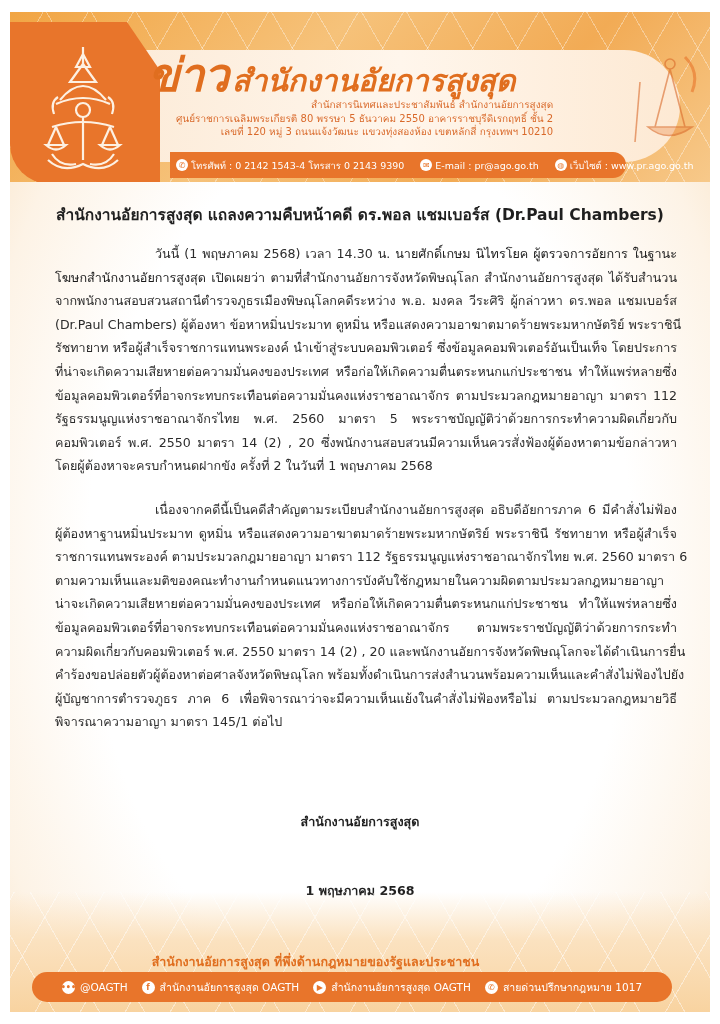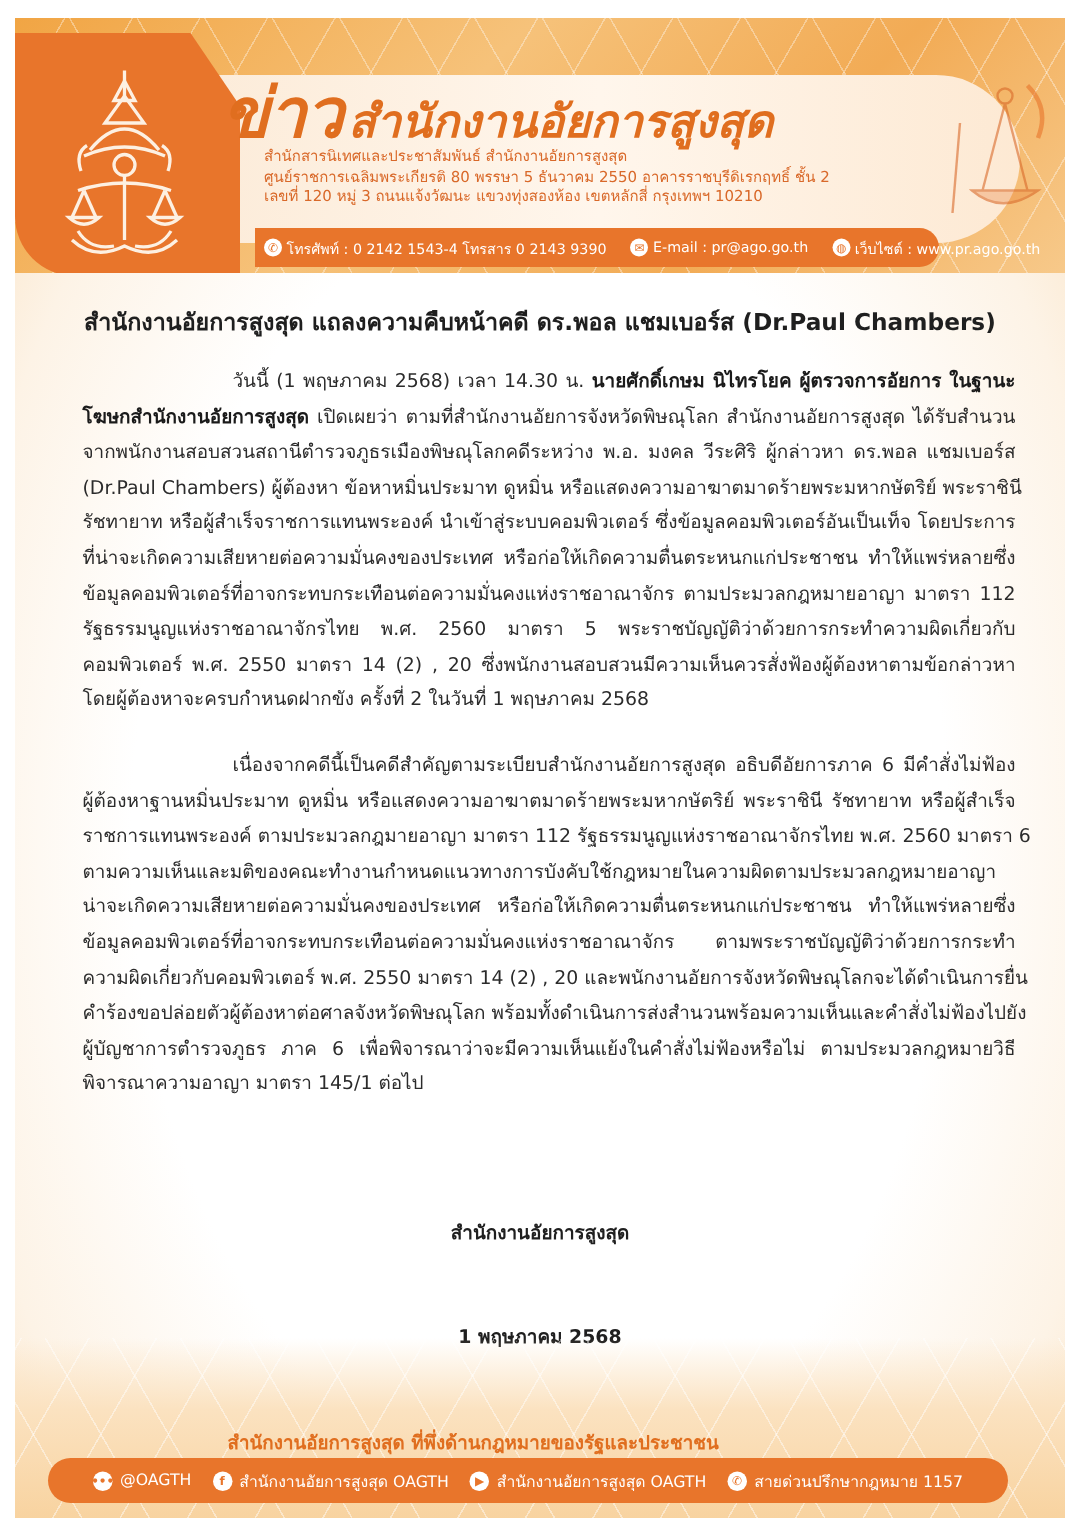--- a/index.html
+++ b/index.html
@@ -12,20 +12,21 @@
   .page {
     position: absolute; left: 10px; top: 12px; width: 700px; height: 1000px;
     background:
       radial-gradient(ellipse at 50% 55%, #ffffff 0%, #ffffff 55%, #fdf3e6 80%, #f9e0bf 100%);
   }
   
   .header {
     position: absolute; left: 0; top: 0; width: 700px; height: 170px;
     background: linear-gradient(135deg, #f1a544 0%, #f6c27a 40%, #f2ab55 70%, #f7c98a 100%);
     overflow: hidden;
+    text-align: right;
   }
   .header-lines {
     position: absolute; inset: 0;
     background:
       repeating-linear-gradient(60deg, transparent 0 38px, rgba(255,255,255,0.35) 38px 39px),
       repeating-linear-gradient(-60deg, transparent 0 38px, rgba(255,255,255,0.35) 38px 39px);
   }
   .header-panel {
     position: absolute; left: 110px; top: 38px; width: 560px; height: 112px;
     background: linear-gradient(90deg, #fcebd8 0%, #fff6ec 50%, #fde9d3 100%);
@@ -70,21 +71,21 @@
     position: absolute; left: 0; top: 190px; width: 700px; text-align: center;
     font-size: 15.5px; color: #1f1f1f; white-space: nowrap; font-weight: bold;
   }
   .para {
     position: absolute; left: 45px; width: 622px;
     font-size: 12.6px; line-height: 23.6px; color: #2b2b2b;
   }
   .para .line { display: block; white-space: nowrap; text-align: justify; text-align-last: justify; }
   .para .line.last { text-align-last: left; }
   .para .line.indent { padding-left: 100px; }
-  .para b { font-weight: bold; color: #1a1a1a; }
+  .para b { font-weight: normal; color: #1a1a1a; }
   .p1 { top: 230px; }
   .p2 { top: 486px; }
   .signature {
     position: absolute; left: 0; width: 700px; text-align: center;
     font-size: 12.6px; font-weight: bold; color: #1f1f1f;
   }
   .sig1 { top: 800px; }
   .sig2 { top: 826px; margin-top: 43px; }
   
   .footer-bg {
@@ -224,16 +225,16 @@
     <span class="item">
       <span class="ico">f</span>
       <span>สำนักงานอัยการสูงสุด OAGTH</span>
     </span>
     <span class="item">
       <span class="ico">▶</span>
       <span>สำนักงานอัยการสูงสุด OAGTH</span>
     </span>
     <span class="item">
       <span class="ico">✆</span>
-      <span>สายด่วนปรึกษากฎหมาย 1157</span>
+      <span>สายด่วนปรึกษากฎหมาย 1017</span>
     </span>
   </div>
 </div>
 
 </body></html>

